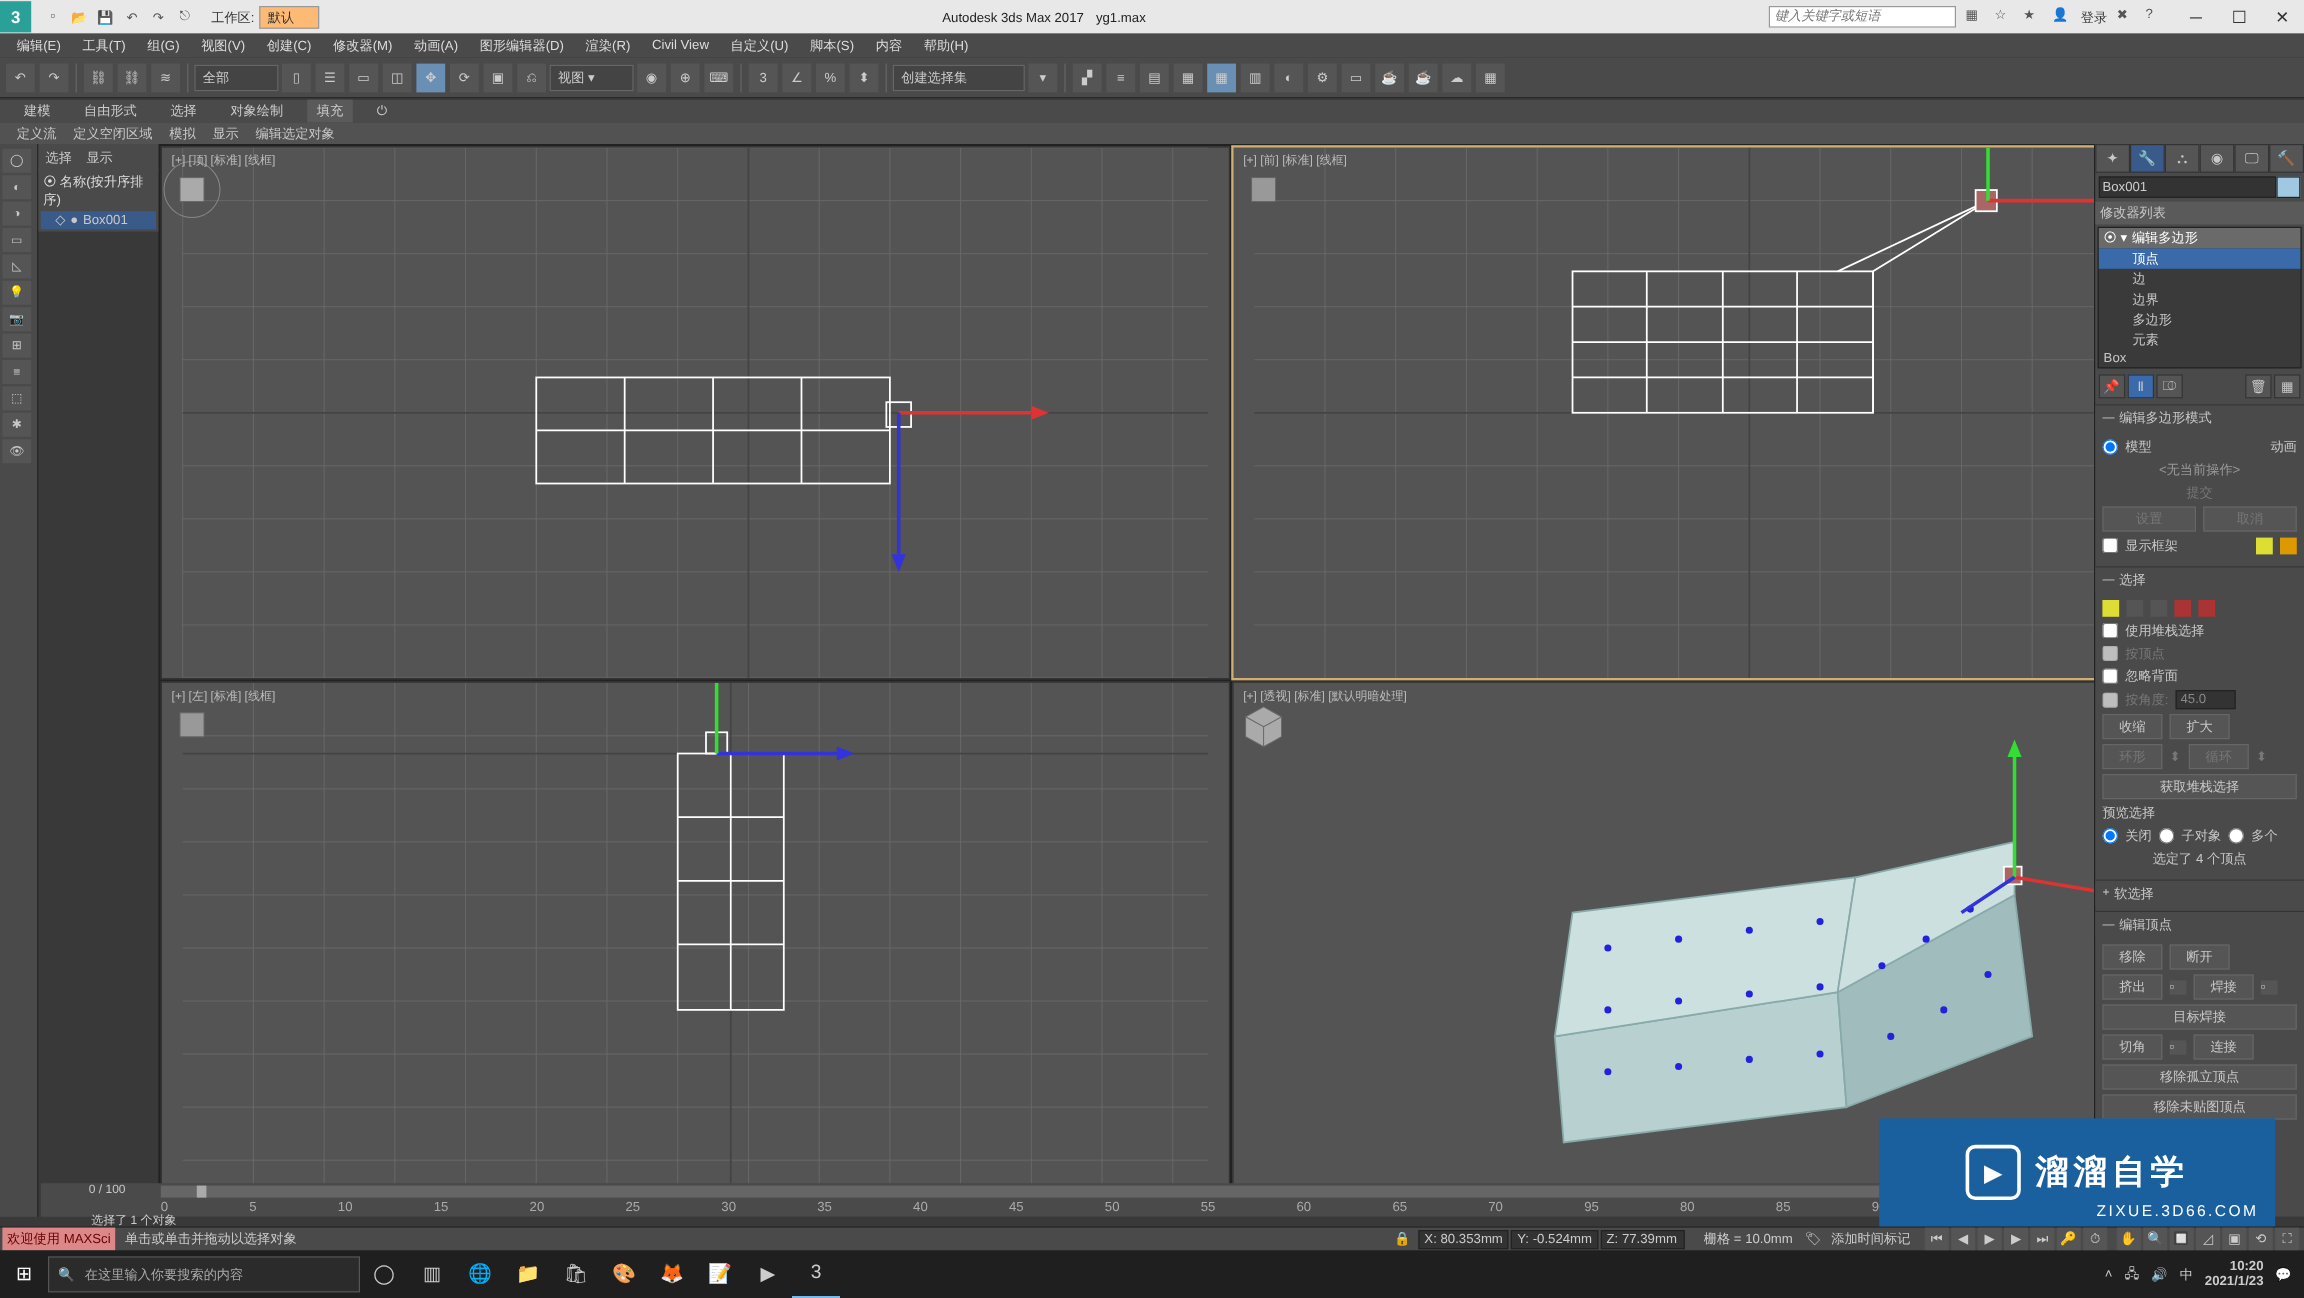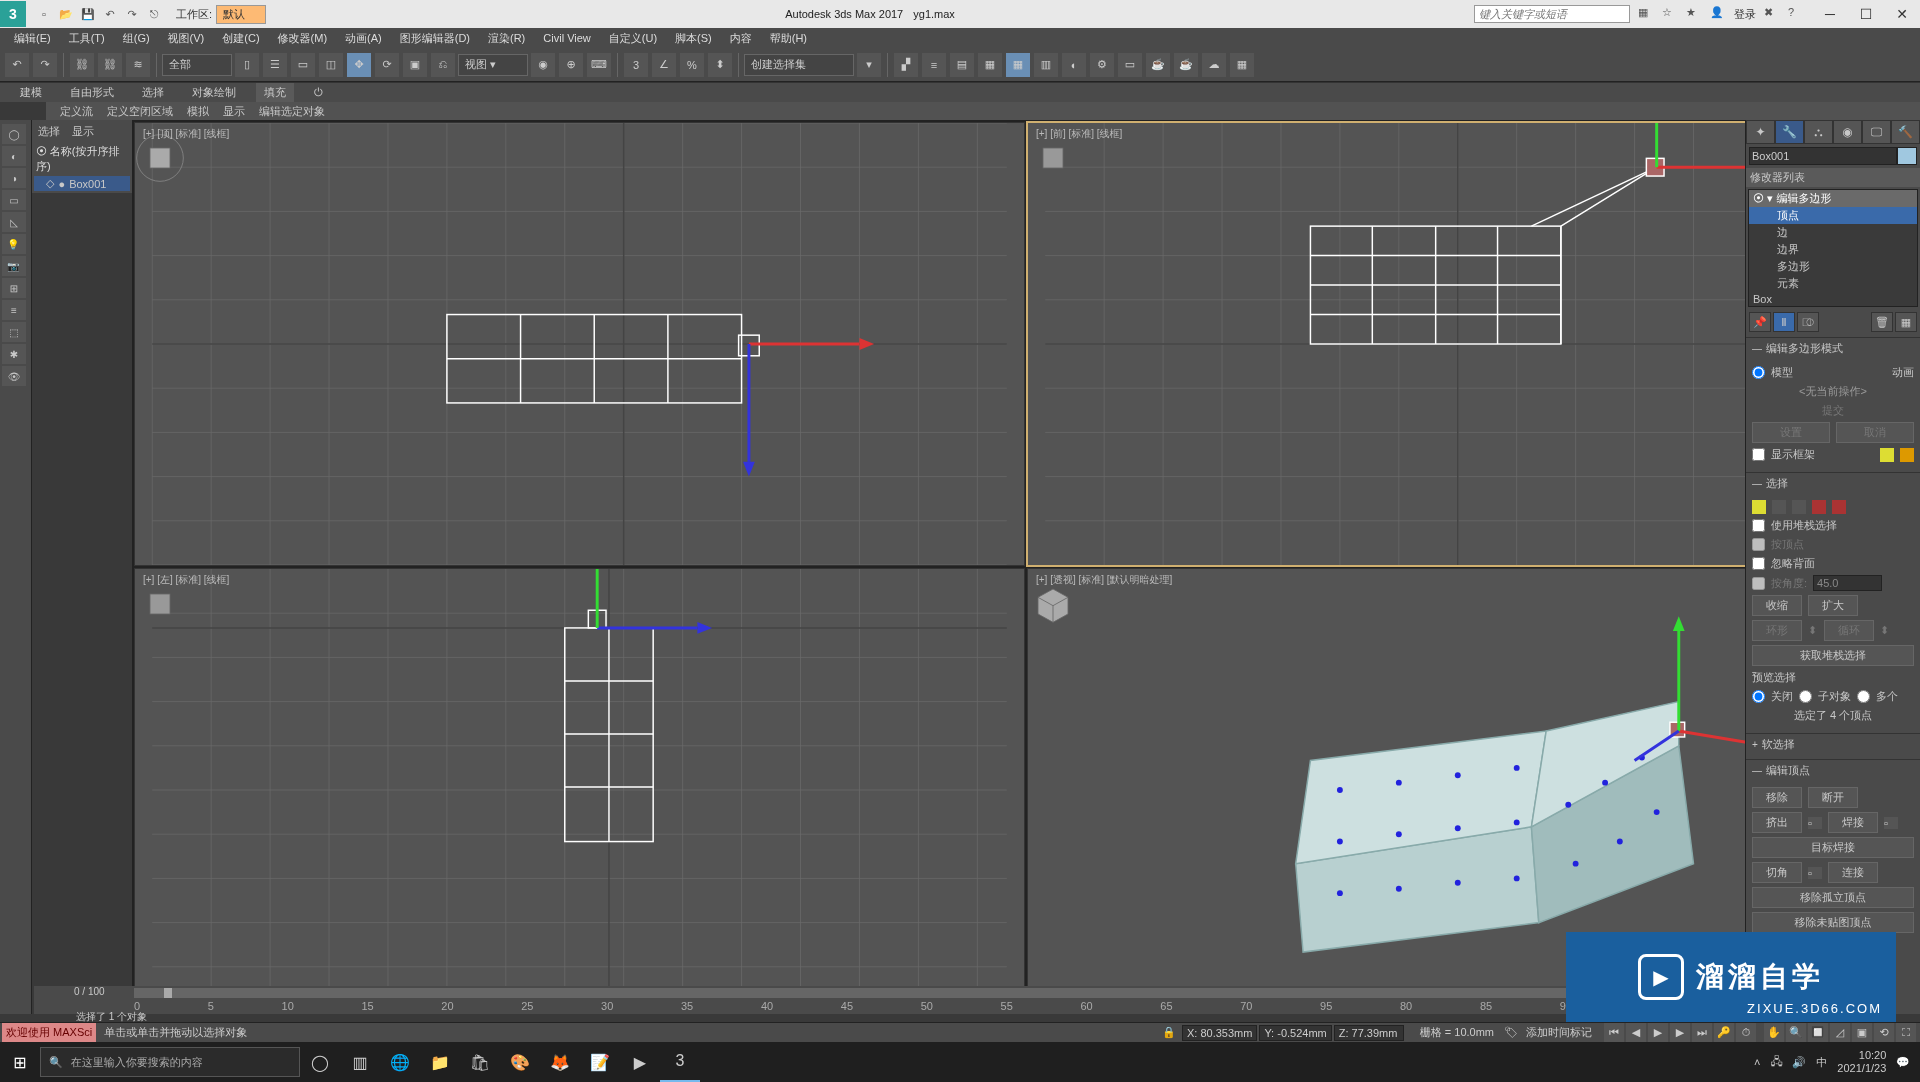--- a/index.html
+++ b/index.html
@@ -26,21 +26,21 @@
 .maintb { height:34px; background:#4a4a4a; border-bottom:1px solid #222; display:flex; align-items:center; gap:2px; padding:0 4px; }
 .maintb .tb { width:24px; height:24px; display:flex; align-items:center; justify-content:center; color:#ccc; border:1px solid transparent; background:#555; margin:0 1px; }
 .maintb .tb.active { background:#6a8fb5; }
 .maintb .sep { width:1px; height:24px; background:#666; margin:0 3px; }
 .maintb .drop { background:#444; border:1px solid #666; color:#ccc; padding:2px 6px; min-width:70px; height:22px; }
 
 
 .ribbontabs { height:20px; background:#4a4a4a; display:flex; gap:12px; padding:0 12px; align-items:center; color:#ccc; border-top:1px solid #333;}
 .ribbontabs span { padding:2px 8px; }
 .ribbontabs span.active { background:#5a5a5a; }
-.ribbonsub { height:18px; background:#525252; display:flex; gap:2px; padding:0 8px; align-items:center; font-size:10px;margin-left:46px; }
+.ribbonsub { height:18px; background:#525252; display:flex; gap:2px; padding:0 8px; align-items:center; font-size:10px; }
 .ribbonsub span{padding:0 6px;}
 
 
 .workspace { position:absolute; top:120px; bottom:68px; left:0; right:0; display:flex; }
 
 
 .sceneexp { width:32px; background:#4a4a4a; border-right:1px solid #222; display:flex; flex-direction:column; padding:4px 0 0 2px; gap:2px;}
 .sceneexp .tb{width:24px;height:20px;background:#555;display:flex;align-items:center;justify-content:center;font-size:10px;}
 .scenehead{position:absolute;left:32px;top:120px;width:100px;background:#4a4a4a;padding:4px 6px;z-index:2;display:flex;gap:12px;}
 .treepanel{position:absolute;left:32px;top:140px;width:100px;background:#4a4a4a;padding:2px;z-index:2;max-height:600px;}
@@ -73,21 +73,21 @@
 .cmdpanel .stackbtns span{width:22px;height:20px;background:#555;border:1px solid #333;display:flex;align-items:center;justify-content:center;}
 .cmdpanel .stackbtns span.on{background:#3a6aaa;}
 .rollout { border-top:1px solid #333; margin:2px 0; }
 .rollout .hdr { background:#4a4a4a; padding:3px 6px; font-size:10px; display:flex; align-items:center; gap:4px; }
 .rollout .body { padding:4px 6px; font-size:10px; }
 .rollout .body .row{display:flex;align-items:center;gap:6px;padding:2px 0;}
 .rollout .btn { background:#555; border:1px solid #666; padding:2px 6px; flex:1; text-align:center; }
 .rollout .btn.small{flex:none;width:auto;min-width:50px;}
 .rollout input[type=radio]{margin:0;}
 .rollout .swatch{width:14px;height:14px;display:inline-block;}
-.rollout .spin { background:#333; border:1px solid #222; color:#888; width:69px; padding:1px 3px;}
+.rollout .spin { background:#333; border:1px solid #222; color:#888; width:50px; padding:1px 3px;}
 
 
 .timetrack { position:absolute; left:34px; right:178px; bottom:40px; height:28px; background:#4a4a4a; }
 .timetrack .slider { position:absolute; left:100px; right:4px; height:10px; top:2px; background:#666;}
 .timetrack .slider .thumb{position:absolute;left:30px;width:8px;height:10px;background:#aaa;}
 .timetrack .ticks{position:absolute;left:100px;right:4px;top:14px;display:flex;justify-content:space-between;font-size:9px;color:#aaa;}
 .timetrack .frame{position:absolute;left:40px;top:0;font-size:10px;}
 
 .statusbar { position:absolute; left:0; right:0; bottom:0; height:40px; background:#4a4a4a; border-top:1px solid #222; display:flex; align-items:center; font-size:10px; color:#ccc; }
 .statusbar .maxscript{background:#d88;color:#600;padding:2px 4px;margin-left:2px;}
@@ -96,21 +96,21 @@
 .statusbar .coords .fld{background:#333;border:1px solid #222;padding:1px 4px;min-width:70px;}
 .statusbar .rightctl{display:flex;gap:2px;padding:0 4px;}
 .statusbar .rightctl span{width:20px;height:20px;background:#555;display:flex;align-items:center;justify-content:center;}
 .sel-info{position:absolute;left:76px;bottom:22px;font-size:10px;color:#ccc;}
 
 
 .taskbar { position:absolute; left:0; right:0; bottom:0; height:40px; background:#1f1f1f; display:flex; align-items:center; z-index:100; }
 .taskbar .start{width:40px;height:40px;display:flex;align-items:center;justify-content:center;color:#fff;font-size:16px;}
 .taskbar .search{flex:0 0 260px;height:30px;background:#2b2b2b;border:1px solid #555;color:#aaa;display:flex;align-items:center;padding:0 8px;gap:8px;}
 .taskbar .tray{margin-left:auto;display:flex;align-items:center;gap:10px;padding:0 10px;color:#ccc;font-size:10px;}
-.taskbar .tray .clock{text-align:right;line-height:1.2;}
+.taskbar .tray .clock{text-align:right;line-height:1.2;font-weight:bold;}
 .taskbar .app{width:40px;height:40px;display:flex;align-items:center;justify-content:center;color:#ccc;font-size:16px;}
 
 
 .watermark{position:absolute;right:24px;bottom:60px;width:330px;height:90px;background:#1a5f9e;display:flex;align-items:center;justify-content:center;gap:12px;color:#fff;z-index:50;}
 .watermark .play{width:46px;height:46px;border:3px solid #fff;border-radius:8px;display:flex;align-items:center;justify-content:center;font-size:20px;}
 .watermark .txt{font-size:28px;font-weight:bold;letter-spacing:4px;}
 .watermark .sub{position:absolute;bottom:6px;right:14px;font-size:13px;letter-spacing:2px;}
 </style>
 </head>
 <body>

